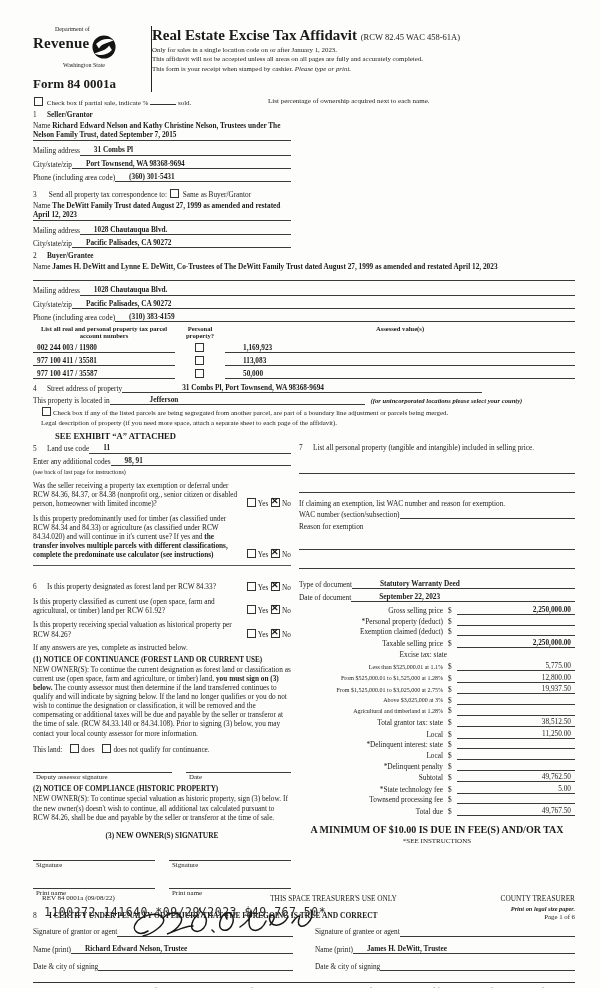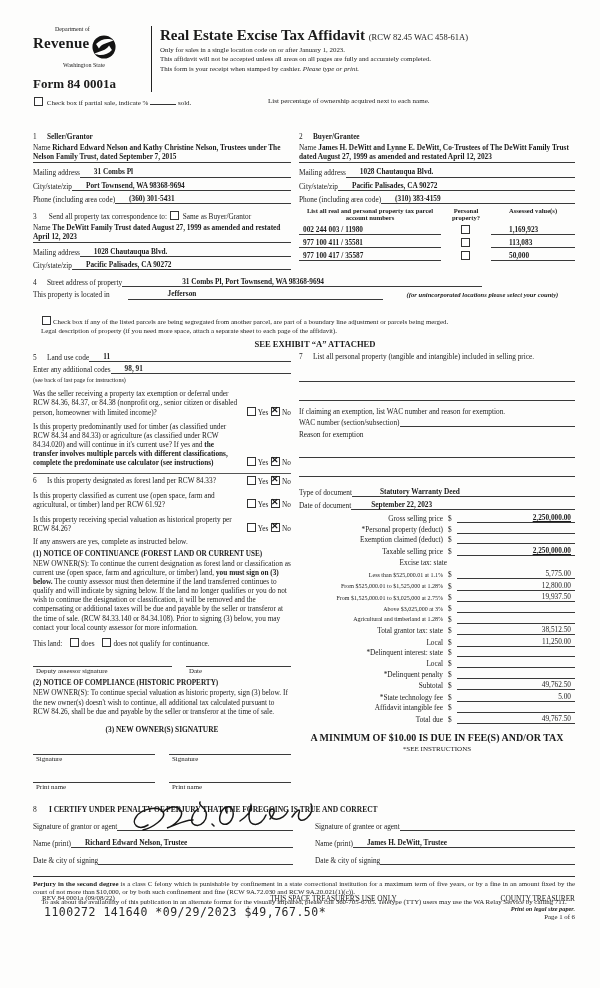--- a/index.html
+++ b/index.html
@@ -18,69 +18,69 @@
   .cb i{font-style:normal;position:absolute;top:-2px;left:-1px;font-size:9px;line-height:9px;font-weight:bold;}
   .yn{white-space:nowrap;margin-left:4px;align-self:flex-end;}
   
   .hdr{display:flex;}
   .logo-col{width:118px;flex:none;}
   .logo-line{display:flex;align-items:flex-start;}
   .dept-small{font-size:6px;margin-left:22px;}
   .dept-big{font-size:15px;font-weight:bold;letter-spacing:0.2px;}
   .dept-sub{font-size:6px;margin-left:30px;}
   .form-no{font-size:13px;font-weight:bold;margin-top:7px;}
-  .title-col{border-left:1.6px solid #222;padding-left:8px;flex:1;}
+  .title-col{border-left:1.6px solid #222;flex:1;}
   .main-title{font-size:15px;font-weight:bold;}
   .title-ref{font-size:8.5px;font-weight:normal;}
   .hnote{font-size:6.9px;margin-top:1px;}
   .partial-row{display:flex;margin-top:5px;font-size:7px;}
   .partial-left{width:235px;}
   .pct-blank{display:inline-block;width:26px;border-bottom:0.8px solid #333;}
   
-  .cols{display:flex;margin-top:24px;}
+  .cols{display:flex;margin-top:2px;flex-direction:column;}
   .col-l{width:266px;flex:none;padding-right:8px;box-sizing:border-box;}
   .col-r{flex:1;}
   .sec-head{margin-bottom:2px;}
   .sec-head .num{display:inline-block;width:14px;}
   .name-block{border-bottom:0.9px solid #3a3a3a;padding-bottom:1px;margin-bottom:4px;min-height:17px;}
   
   .phead{display:flex;font-weight:bold;font-size:6.6px;text-align:center;line-height:1.15;margin-top:3px;}
   .phead .c1{width:142px;}
   .phead .c2{width:50px;}
   .phead .c3{flex:1;}
   .prow{display:flex;align-items:flex-end;margin-top:3px;}
   .prow .c1{width:142px;border-bottom:0.9px solid #3a3a3a;font-weight:bold;padding-left:4px;box-sizing:border-box;}
   .prow .c2{width:50px;text-align:center;}
   .prow .c3{flex:1;border-bottom:0.9px solid #3a3a3a;font-weight:bold;padding-left:18px;box-sizing:border-box;}
   
   .s4{margin-top:4px;}
   .s4 .note-i{font-size:6.6px;font-style:italic;font-weight:bold;white-space:nowrap;padding-left:6px;}
   .s4 small{font-size:6.9px;}
-  .exhibit{font-weight:bold;font-size:8.6px;margin:3px 0 2px 22px;text-align:center;}
+  .exhibit{font-weight:bold;font-size:8.6px;margin:3px 0 2px 22px;}
   
   .cols2{display:flex;margin-top:2px;}
   .q{display:flex;margin-top:5px;}
   .q .qt{flex:1;padding-right:3px;}
-  .s6{border-top:0.9px solid #555;margin-top:6px;padding-top:0;}
+  .s6{border-top:0.9px solid #555;margin-top:6px;padding-top:14px;}
   .cont{margin-top:4px;}
   .cont-title{font-weight:bold;font-size:7.2px;}
   .landrow{margin:6px 0 8px 0;}
   .sigpair{display:flex;gap:14px;margin-top:10px;}
   .sigpair .sigcell{flex:1;}
   .sigline{border-bottom:0.9px solid #3a3a3a;height:10px;}
   .siglab{font-size:6.9px;padding-left:3px;}
   .c3title{text-align:center;font-weight:bold;margin-top:9px;font-size:7.4px;}
   
   .blankline{border-bottom:0.9px solid #3a3a3a;height:12px;margin-bottom:2px;}
   .mrow{display:flex;align-items:flex-end;margin-bottom:1.5px;}
   .mlabel{flex:1;text-align:right;padding-right:5px;white-space:nowrap;}
   .md{width:9px;flex:none;}
   .mline{width:118px;flex:none;border-bottom:0.9px solid #3a3a3a;text-align:right;padding-right:4px;box-sizing:border-box;min-height:9px;}
   .mrow.sm .mlabel{font-size:6px;}
-  .vb{font-weight:bold;text-decoration:underline;}
+  .vb{font-weight:bold;}
   .excise-hdr{text-align:right;padding-right:128px;margin:2px 0;}
   .minimum{text-align:center;font-weight:bold;font-size:10px;margin-top:8px;}
   .seeinstr{text-align:center;font-size:7px;}
   
   .s8{margin-top:14px;position:relative;}
   .s8 .grid{display:flex;gap:22px;}
   .s8 .half{flex:1;}
   .s8 .row{margin-bottom:7px;}
   .sig-svg{position:absolute;left:95px;top:-8px;pointer-events:none;}
   
@@ -215,21 +215,21 @@
     </div>
   </div>
 
   <div class="s4">
     <div class="row" style="margin-bottom:2px;">
       <span class="num" style="display:inline-block;width:14px;">4</span>
       <span class="lbl">Street address of property</span>
       <span class="fill b" style="padding-left:60px;flex:none;width:300px;">31 Combs Pl, Port Townsend, WA  98368-9694</span>
       <span class="fill" style="border-bottom:none;"></span>
     </div>
-    <div class="row" style="margin-bottom:16px;gap:18px;">
+    <div class="row" style="margin-bottom:2px;">
       <span class="lbl">This property is located in</span>
       <span class="fill b" style="padding-left:40px;flex:none;width:215px;">Jefferson</span>
       <span class="note-i">(for unincorporated locations please select your county)</span>
     </div>
     <div style="margin-left:8px;"><span class="cb"></span><small>Check box if any of the listed parcels are being segregated from another parcel, are part of a boundary line adjustment or parcels being merged.</small></div>
     <div style="margin-left:8px;"><small>Legal description of property (if you need more space, attach a separate sheet to each page of the affidavit).</small></div>
     <div class="exhibit">SEE EXHIBIT “A” ATTACHED</div>
   </div>
 
   <div class="cols2">
@@ -336,21 +336,21 @@
       <div style="margin-top:2px;">Reason for exemption</div>
       <div class="blankline" style="margin-top:6px;"></div>
       <div class="blankline" style="margin-top:6px;"></div>
 
       <div class="row" style="margin-top:10px;">
         <span class="lbl">Type of document</span>
         <span class="fill b" style="padding-left:28px;">Statutory Warranty Deed</span>
       </div>
       <div class="row" style="margin-top:3px;">
         <span class="lbl">Date of document</span>
-        <span class="fill b" style="padding-left:20px;">September 22, 2023</span>
+        <span class="fill b" style="padding-left:28px;">September 22, 2023</span>
       </div>
 
       <div>
         <div class="mrow">
             <span class="mlabel">Gross selling price</span>
             <span class="md">$</span>
             <span class="mline vb">2,250,000.00</span>
           </div>
         <div class="mrow">
             <span class="mlabel">*Personal property (deduct)</span>
@@ -422,21 +422,21 @@
             <span class="mlabel">Subtotal</span>
             <span class="md">$</span>
             <span class="mline">49,762.50</span>
           </div>
         <div class="mrow">
             <span class="mlabel">*State technology fee</span>
             <span class="md">$</span>
             <span class="mline">5.00</span>
           </div>
         <div class="mrow">
-            <span class="mlabel">Affidavit intangible fee</span>
+            <span class="mlabel">Townsend processing fee</span>
             <span class="md">$</span>
             <span class="mline"></span>
           </div>
         <div class="mrow">
             <span class="mlabel">Total due</span>
             <span class="md">$</span>
             <span class="mline">49,767.50</span>
           </div>
       </div>
 

